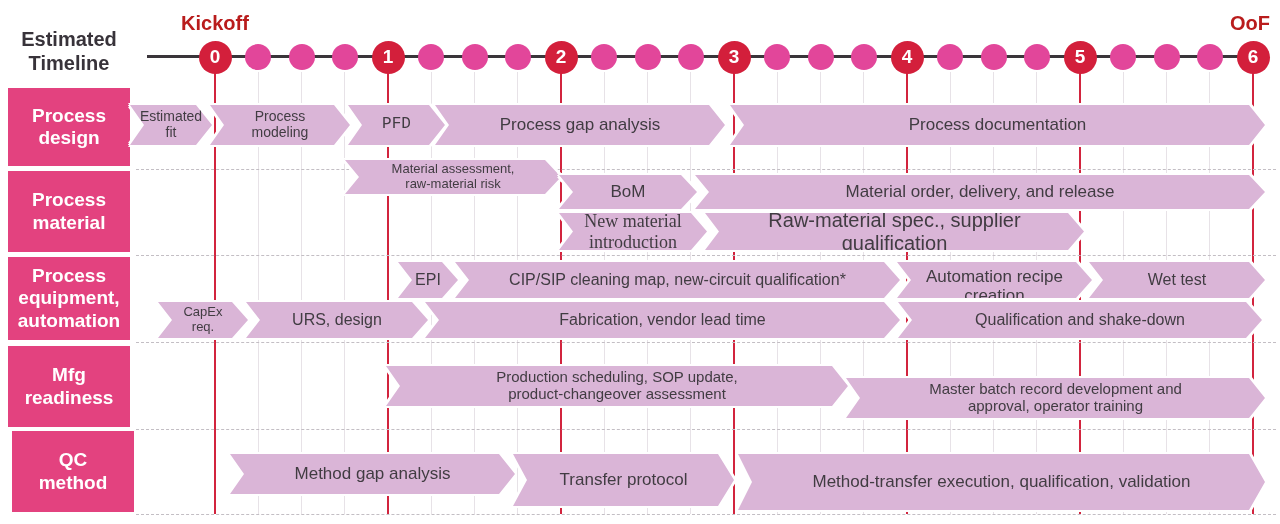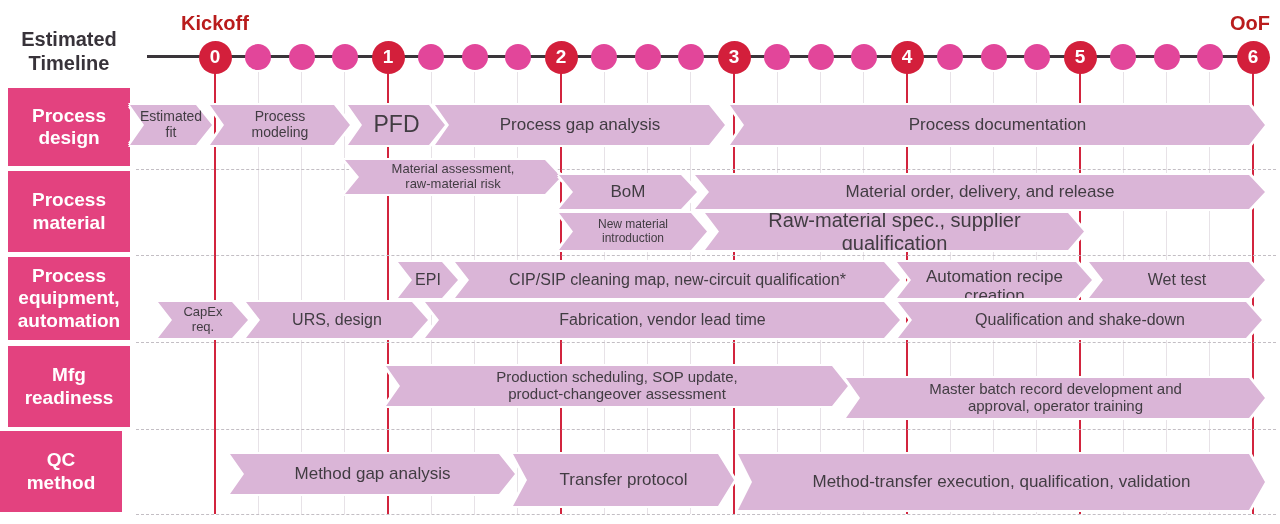--- a/index.html
+++ b/index.html
@@ -143,21 +143,21 @@
         </div>
       </div>
       <div class="abs barw" style="left: 210px; top: 105px; width: 140px; height: 40px;">
         <div class="bars">
           <div class="bar-label" style="font-size: 14px;">Process
 modeling</div>
         </div>
       </div>
       <div class="abs barw" style="left: 348px; top: 105px; width: 97px; height: 40px;">
         <div class="bars">
-          <div class="bar-label" style="font-size: 23px;">PFD</div>
+          <div class="bar-label" style="font-size: 16px; font-family: Liberation Mono, monospace;">PFD</div>
         </div>
       </div>
       <div class="abs barw" style="left: 435px; top: 105px; width: 290px; height: 40px;">
         <div class="bars">
           <div class="bar-label" style="font-size: 17px;">Process gap analysis</div>
         </div>
       </div>
       <div class="abs barw" style="left: 730px; top: 105px; width: 535px; height: 40px;">
         <div class="bars">
           <div class="bar-label" style="font-size: 17px;">Process documentation</div>
@@ -176,21 +176,21 @@
           <div class="bar-label" style="font-size: 17px;">BoM</div>
         </div>
       </div>
       <div class="abs barw" style="left: 695px; top: 175px; width: 570px; height: 34px;">
         <div class="bars">
           <div class="bar-label" style="font-size: 17px;">Material order, delivery, and release</div>
         </div>
       </div>
       <div class="abs barw" style="left: 559px; top: 213px; width: 148px; height: 37px;">
         <div class="bars">
-          <div class="bar-label" style="font-size: 12px;">New material
+          <div class="bar-label" style="font-size: 18px; font-family: Liberation Serif, serif;">New material
 introduction</div>
         </div>
       </div>
       <div class="abs barw" style="left: 705px; top: 213px; width: 379px; height: 37px;">
         <div class="bars">
           <div class="bar-label" style="font-size: 20px;">Raw-material spec., supplier qualification</div>
         </div>
       </div>
       <div class="abs lane-label" style="left: 8px; top: 257px; width: 122px; height: 83px;">Process
 equipment,
@@ -244,21 +244,21 @@
           <div class="bar-label" style="font-size: 15px;">Production scheduling, SOP update,
 product-changeover assessment</div>
         </div>
       </div>
       <div class="abs barw" style="left: 846px; top: 366px; width: 419px; height: 40px; margin-top: 12px;">
         <div class="bars">
           <div class="bar-label" style="font-size: 15px;">Master batch record development and
 approval, operator training</div>
         </div>
       </div>
-      <div class="abs lane-label" style="left: 0; top: 431px; width: 122px; height: 81px;">QC
+      <div class="abs lane-label" style="left: 12px; top: 431px; width: 122px; height: 81px;">QC
 method</div>
       <div class="abs barw" style="left: 230px; top: 454px; width: 285px; height: 40px;">
         <div class="bars">
           <div class="bar-label" style="font-size: 17px;">Method gap analysis</div>
         </div>
       </div>
       <div class="abs barw" style="left: 513px; top: 454px; width: 221px; height: 52px;">
         <div class="bars">
           <div class="bar-label" style="font-size: 17px;">Transfer protocol</div>
         </div>

